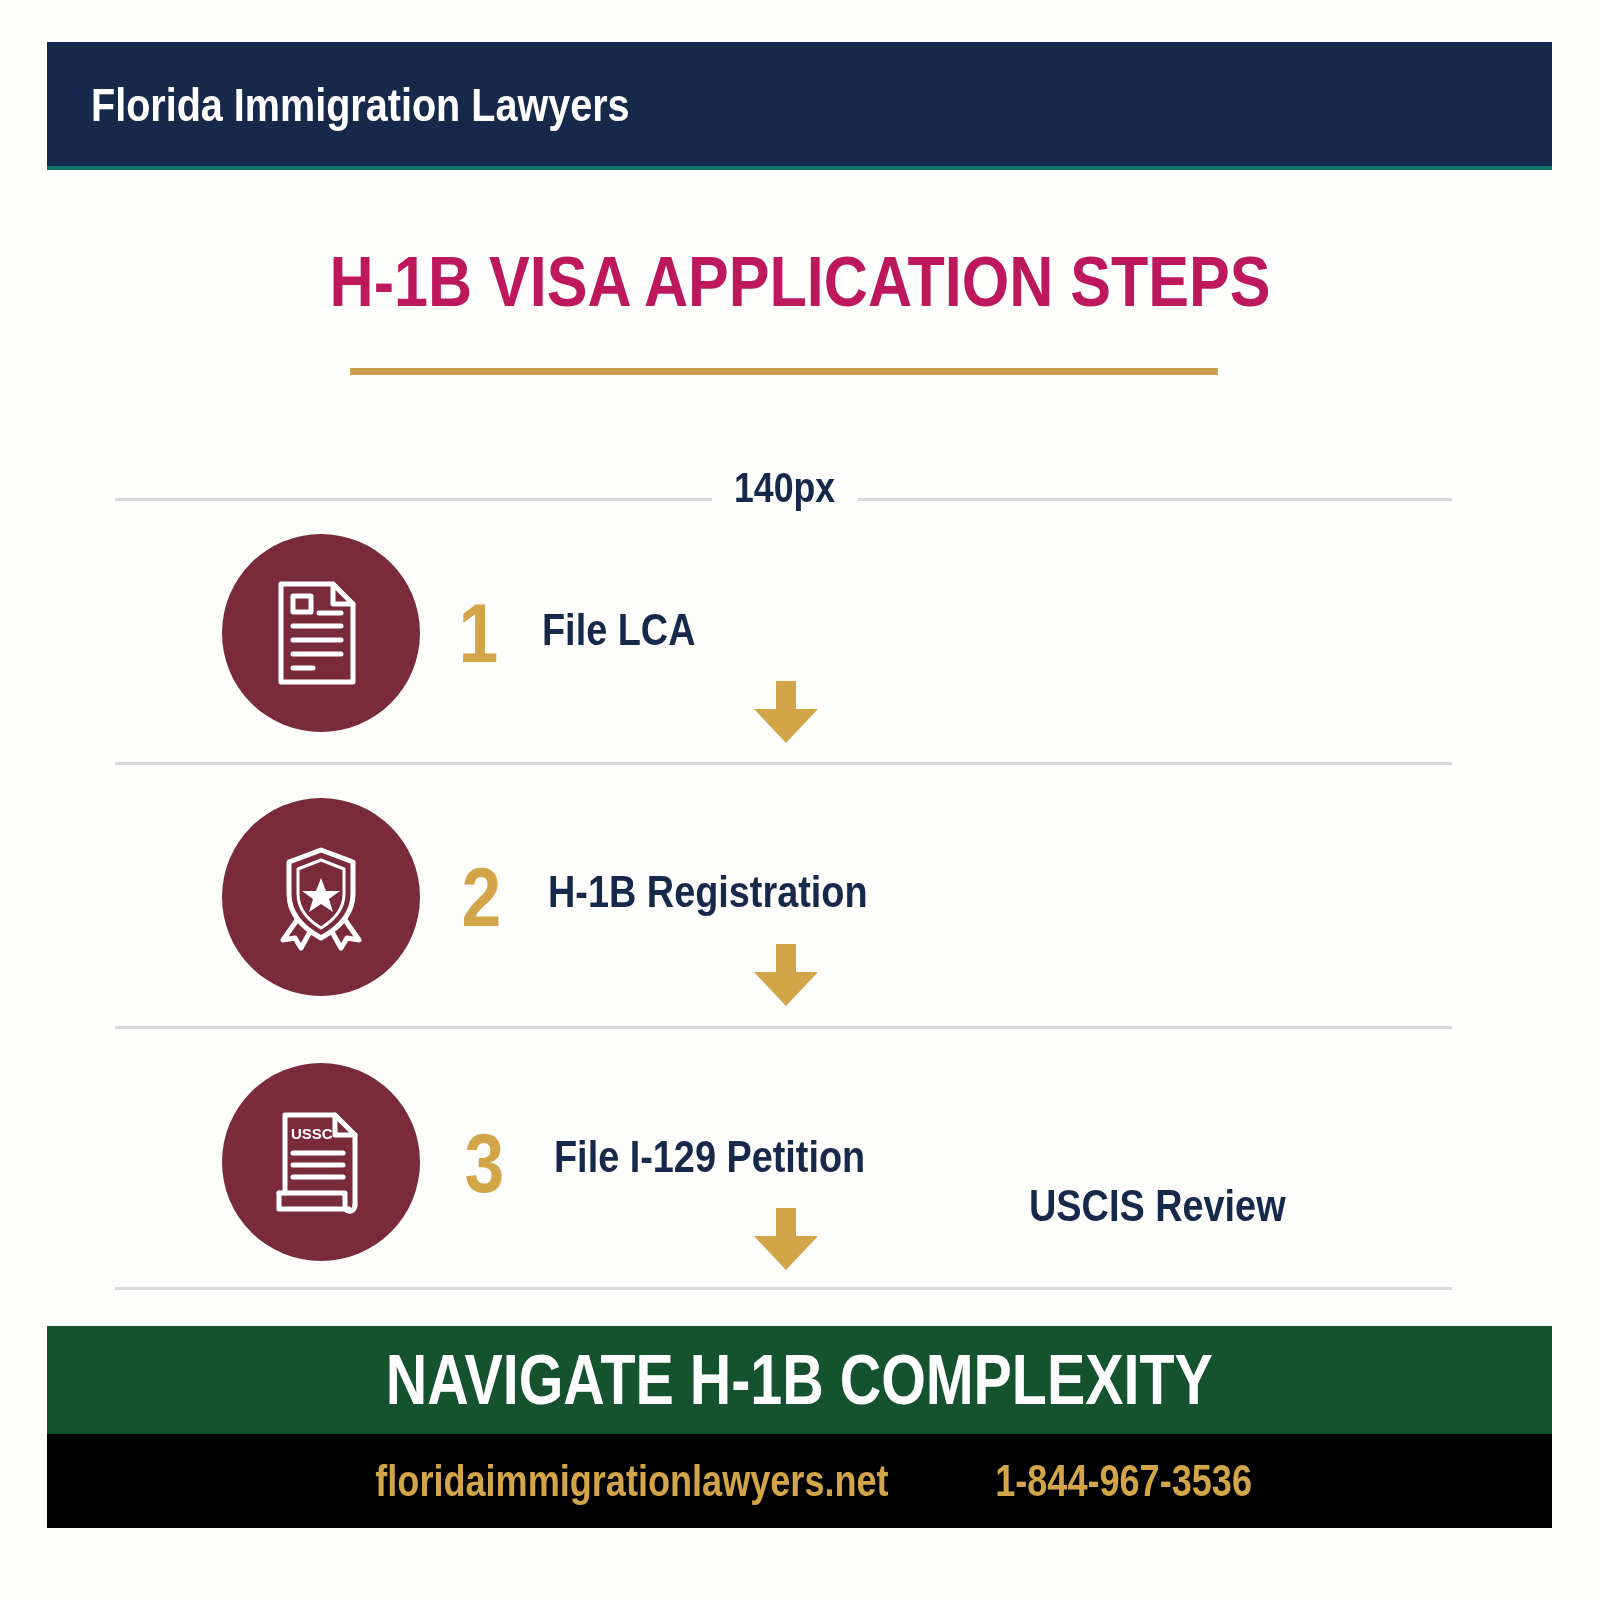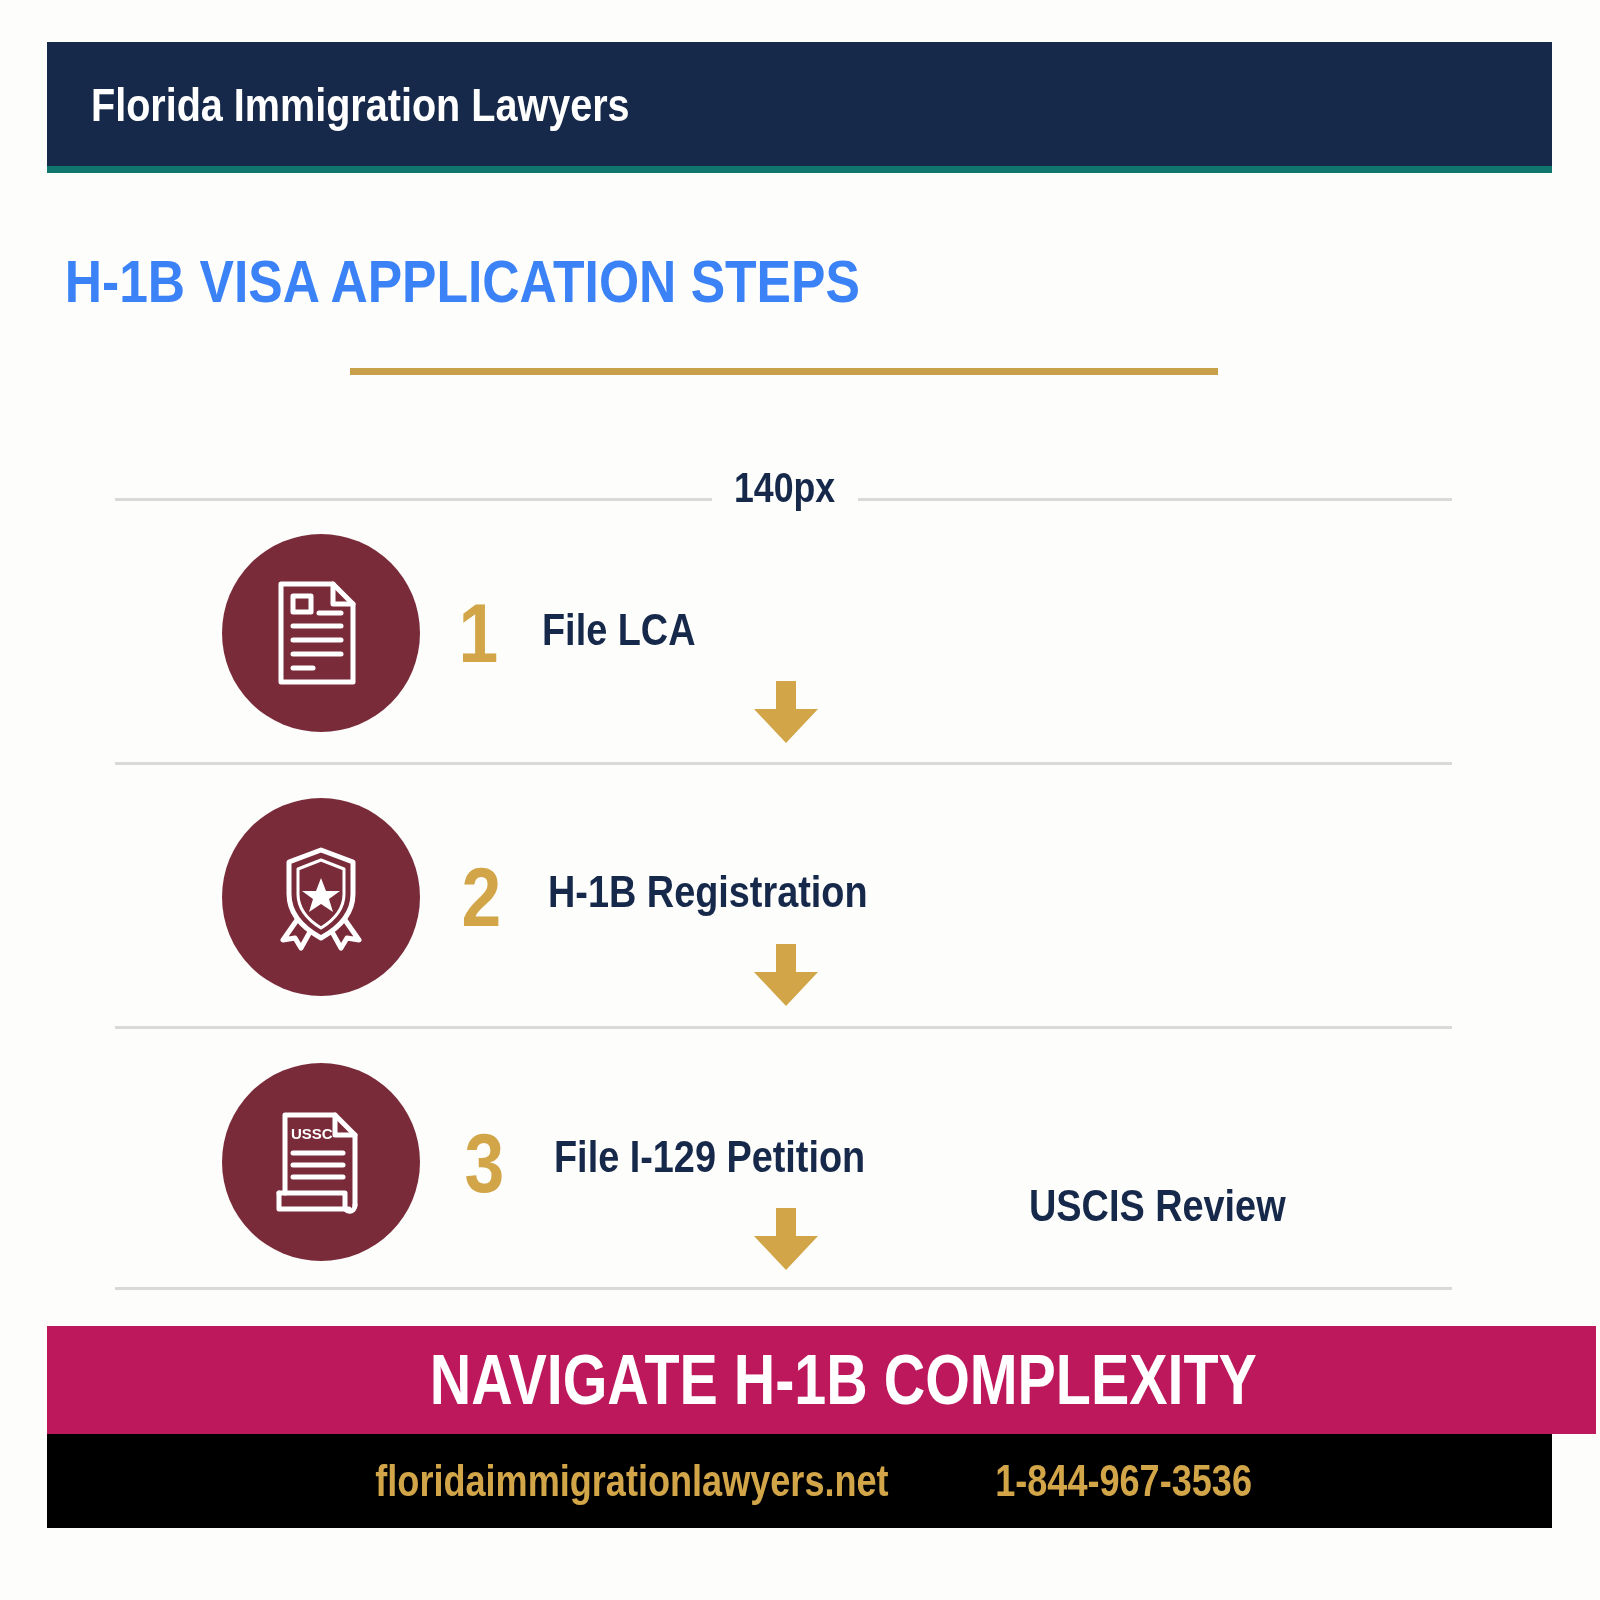--- a/index.html
+++ b/index.html
@@ -5,31 +5,31 @@
   html, body { margin: 0; padding: 0; }
   body {
     width: 1600px; height: 1600px; position: relative; overflow: hidden;
     background: #fdfdfc;
     font-family: "Liberation Sans", "DejaVu Sans", sans-serif;
   }
   .abs { position: absolute; }
   .header {
     left: 47px; top: 42px; width: 1505px; height: 124px;
     background: #17294a;
-    border-bottom: 7px solid #0f766e;
+    border-bottom: 4px solid #0f766e;
   }
   .header-title {
     position: absolute; left: 44px; top: 36px;
     color: #ffffff; font-weight: bold; font-size: 46px;
     transform: scaleX(0.86); transform-origin: left center;
     letter-spacing: 0px; white-space: nowrap;
   }
   .page-title {
-    left: 0; width: 1600px; top: 232px; text-align: left;
-    color: #3b82f6; font-weight: bold; font-size: 60px; line-height: 100px;
+    left: 0; width: 1600px; top: 232px; text-align: center;
+    color: #be185d; font-weight: bold; font-size: 71px; line-height: 100px;
     white-space: nowrap;
   }
   .page-title span { display: inline-block; transform: scaleX(0.86); }
   .title-underline {
     left: 350px; top: 368px; width: 868px; height: 7px; background: #c9a04a;
   }
   .divider { height: 3px; background: #d9d9d9; }
   .dim-label {
     left: 712px; top: 466px; width: 146px; text-align: center;
     color: #17294a; font-weight: bold; font-size: 42px; line-height: 44px;
@@ -45,21 +45,21 @@
     color: #d1a548; font-weight: bold; font-size: 84px; line-height: 90px;
   }
   .step-num span { display: inline-block; transform: scaleX(0.85); }
   .step-label {
     color: #17294a; font-weight: bold; font-size: 44px; line-height: 60px; white-space: nowrap;
   }
   .step-label span { display: inline-block; transform: scaleX(0.86); transform-origin: left center; }
   .arrow { width: 68px; height: 62px; }
   .cta-band {
     left: 47px; top: 1326px; width: 1505px; height: 108px;
-    background: #be185d; display: flex; align-items: center; justify-content: center; padding-left: 44px;
+    background: #14532d; display: flex; align-items: center; justify-content: center;
   }
   .cta-text {
     color: #ffffff; font-weight: bold; font-size: 70px; line-height: 80px; white-space: nowrap;
   }
   .cta-text span { display: inline-block; transform: scaleX(0.82); }
   .contact-band {
     left: 47px; top: 1434px; width: 1505px; height: 94px;
     background: #000000; display: flex; align-items: center; justify-content: center;
   }
   .contact-text {

